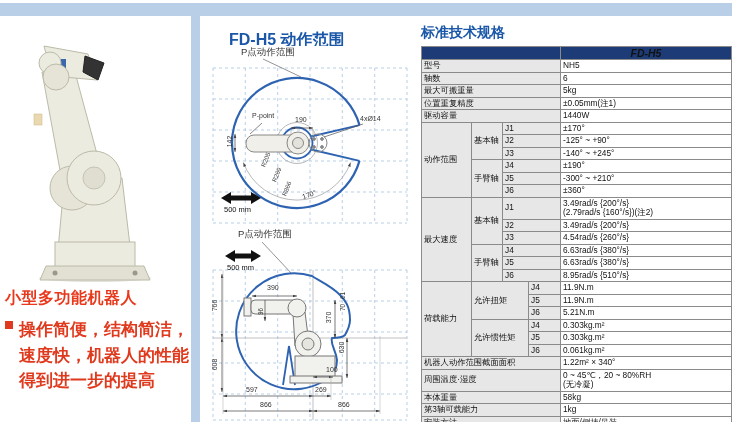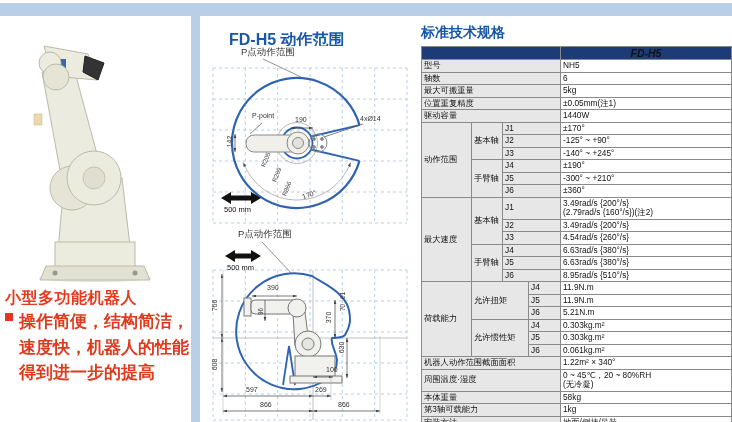--- a/index.html
+++ b/index.html
@@ -2,21 +2,21 @@
 <html><head>
 <meta charset="utf-8">
 <style>
   html,body{margin:0;padding:0;background:#fff;}
   .page{position:relative;width:732px;height:422px;background:#fff;overflow:hidden;
         font-family:"Liberation Sans","DejaVu Sans",sans-serif;color:#222;}
   .topbar{position:absolute;left:0;top:3px;width:732px;height:13px;background:#b9cfe8;}
   .vdivider{position:absolute;left:191px;top:16px;width:9px;height:406px;background:#b9cfe8;}
   .photo{position:absolute;left:0;top:14px;width:190px;height:272px;}
   .left-text{position:absolute;left:5px;top:288px;width:184px;}
-  .left-title{font-size:16px;font-weight:bold;color:#e8391c;margin:0 0 0 0;letter-spacing:.5px;}
+  .left-title{font-size:16px;font-weight:bold;color:#e8391c;margin:0 0 8px 0;letter-spacing:.5px;}
   .bullet{display:flex;font-size:17px;line-height:1.5;color:#e03a1e;font-weight:bold;margin-bottom:3px;}
   .bullet .sq{flex:none;width:8px;height:8px;background:#e03a1e;margin:4px 6px 0 0;}
   .mid-title{position:absolute;left:221px;top:22px;font-size:16px;font-weight:bold;color:#1a57a8;margin:8px;}
   .spec-title{position:absolute;left:421px;top:24px;font-size:14px;font-weight:bold;color:#1a57a8;margin:0;}
   .diagram{position:absolute;background:#fff;}
   .d1{left:205px;top:46px;width:215px;height:180px;}
   .d2{left:205px;top:226px;width:215px;height:196px;}
   .diagram svg{position:absolute;left:0;top:0;}
   .dlabel{position:absolute;font-size:9.5px;color:#333;white-space:nowrap;padding-left:16px;}
   .dim{position:absolute;font-size:7px;color:#333;white-space:nowrap;}

